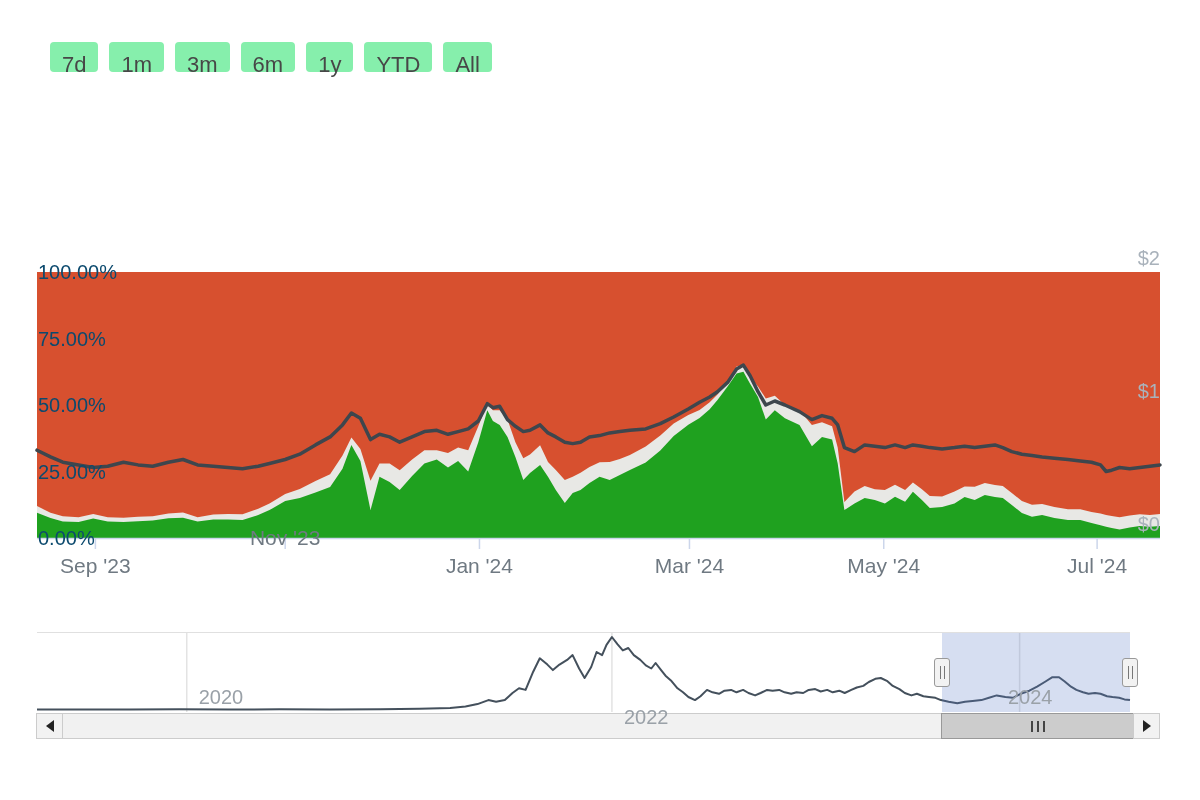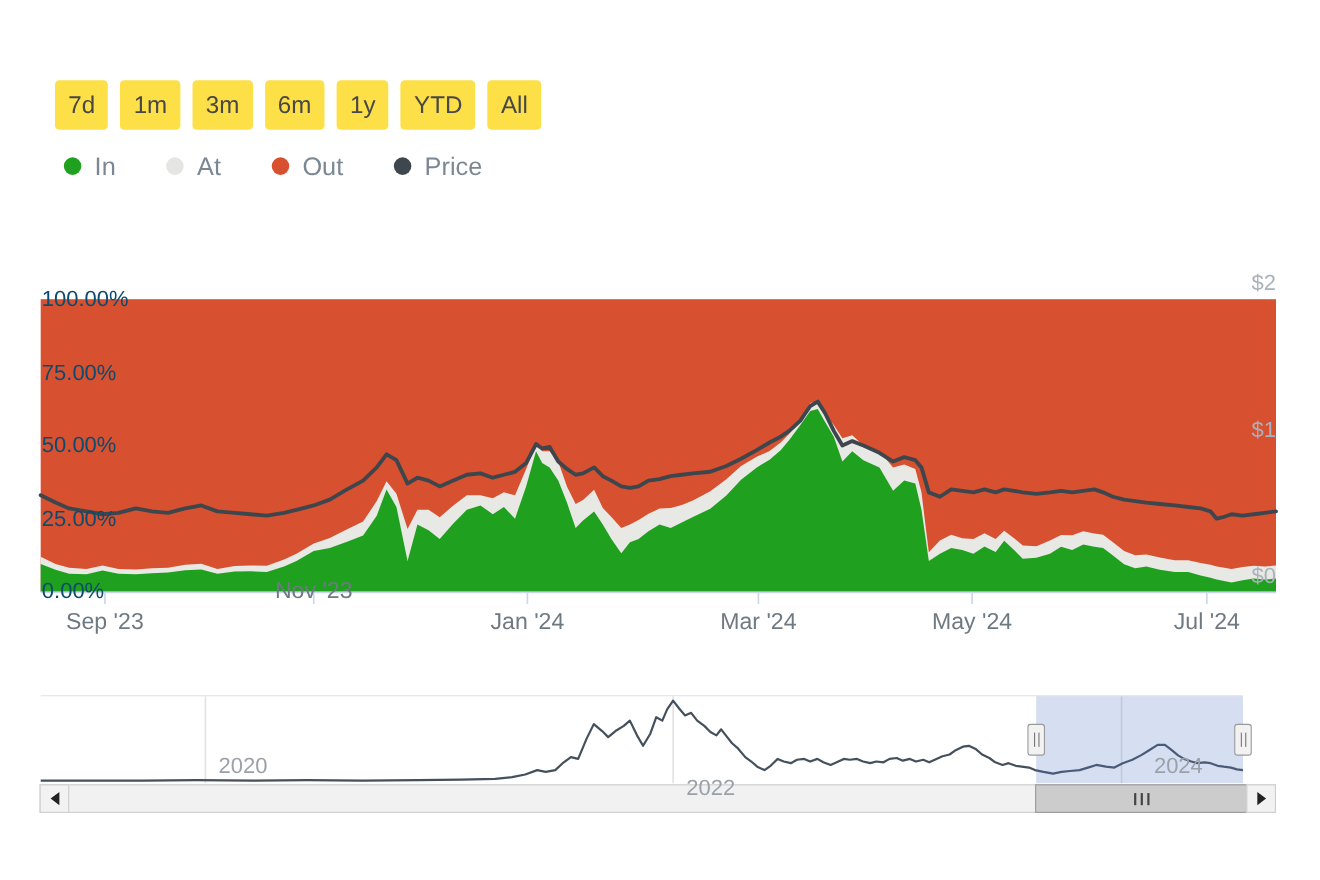--- a/index.html
+++ b/index.html
@@ -2,23 +2,23 @@
 <html><head>
 <meta charset="utf-8">
 <style>
   html,body{margin:0;padding:0;background:#fff;}
   #stage{position:relative;width:1200px;height:800px;background:#fff;overflow:hidden;
          font-family:"Liberation Sans","DejaVu Sans",sans-serif;}
   #gfx{position:absolute;left:0;top:0;}
   .abs{position:absolute;}
   
   #range-row{position:absolute;left:50px;top:42px;display:flex;gap:11px;}
-  .rbtn{display:inline-block;background:#fde047;color:#474747;font-size:22px;
-        line-height:45px;height:45px;padding:0 12px;border-radius:4px;border:0;
-        font-family:inherit;cursor:pointer;margin-top:31px;}
+  .rbtn{display:inline-block;background:#86efac;color:#474747;font-size:22px;
+        line-height:45px;height:30px;padding:0 12px;border-radius:4px;border:0;
+        font-family:inherit;cursor:pointer;}
   
   #legend-row{position:absolute;left:58px;top:136px;display:flex;gap:46px;align-items:center;height:30px;}
   .litem{display:flex;align-items:center;cursor:pointer;}
   .ldot{width:16px;height:16px;border-radius:50%;}
   .llab{margin-left:12px;font-size:23px;color:#7b8894;}
   
   .ylab-left{width:110px;font-size:20px;color:#0c4a6e;line-height:26px;z-index:3;}
   .ylab-right{width:70px;font-size:20px;color:#a9b2bb;line-height:26px;text-align:right;z-index:3;}
   .xlab{width:130px;font-size:21px;color:#6f7982;text-align:center;line-height:26px;}
   .yearlab{font-size:20px;color:#9aa1a8;line-height:24px;z-index:3;}
@@ -63,57 +63,39 @@
 
   <div id="range-row">
       <button class="rbtn">7d</button>
       <button class="rbtn">1m</button>
       <button class="rbtn">3m</button>
       <button class="rbtn">6m</button>
       <button class="rbtn">1y</button>
       <button class="rbtn">YTD</button>
       <button class="rbtn">All</button>
     </div>
-  <div id="legend-row">
-      <div class="litem">
-        <div class="ldot" style="background: rgb(31, 161, 31);"></div>
-        <div class="llab">In</div>
-      </div>
-      <div class="litem">
-        <div class="ldot" style="background: rgb(229, 229, 226);"></div>
-        <div class="llab">At</div>
-      </div>
-      <div class="litem">
-        <div class="ldot" style="background: rgb(215, 80, 47);"></div>
-        <div class="llab">Out</div>
-      </div>
-      <div class="litem">
-        <div class="ldot" style="background: rgb(63, 71, 78);"></div>
-        <div class="llab">Price</div>
-      </div>
-    </div>
 
   <div id="labels-layer">
       <div class="abs ylab-left" style="left: 38px; top: 525px;">0.00%</div>
       <div class="abs ylab-left" style="left: 38px; top: 458.5px;">25.00%</div>
       <div class="abs ylab-left" style="left: 38px; top: 392px;">50.00%</div>
       <div class="abs ylab-left" style="left: 38px; top: 325.5px;">75.00%</div>
       <div class="abs ylab-left" style="left: 38px; top: 259px;">100.00%</div>
       <div class="abs ylab-right" style="left: 1090px; top: 511px;">$0</div>
       <div class="abs ylab-right" style="left: 1090px; top: 378px;">$1</div>
       <div class="abs ylab-right" style="left: 1090px; top: 245px;">$2</div>
       <div class="abs xlab" style="left: 30.396px; top: 553px;">Sep '23</div>
       <div class="abs xlab" style="left: 220.183px; top: 525px;">Nov '23</div>
       <div class="abs xlab" style="left: 414.462px; top: 553px;">Jan '24</div>
       <div class="abs xlab" style="left: 624.463px; top: 553px;">Mar '24</div>
       <div class="abs xlab" style="left: 818.742px; top: 553px;">May '24</div>
       <div class="abs xlab" style="left: 1032.11px; top: 553px;">Jul '24</div>
       <div class="abs yearlab" style="left: 198.741px; top: 685px;">2020</div>
       <div class="abs yearlab" style="left: 623.918px; top: 685px; margin-top: 20px;">2022</div>
-      <div class="abs yearlab" style="left: 1049px; top: 685px; text-align: right;">2024</div>
+      <div class="abs yearlab" style="left: 1008px; top: 685px; text-align: right;">2024</div>
     </div>
 
   <div class="abs hotspot" id="plot-hotspot" style="left: 37px; top: 272px; width: 1123px; height: 266px;"></div>
 
   <div class="abs" id="nav-selection" style="left: 942.004px; top: 633px; width: 187.996px; height: 79px;"></div>
   <div class="abs nav-handle" id="nav-handle-left" style="left: 934.004px; top: 658px;">
       <i></i>
       <i></i>
     </div>
   <div class="abs nav-handle" id="nav-handle-right" style="left: 1122px; top: 658px;">

